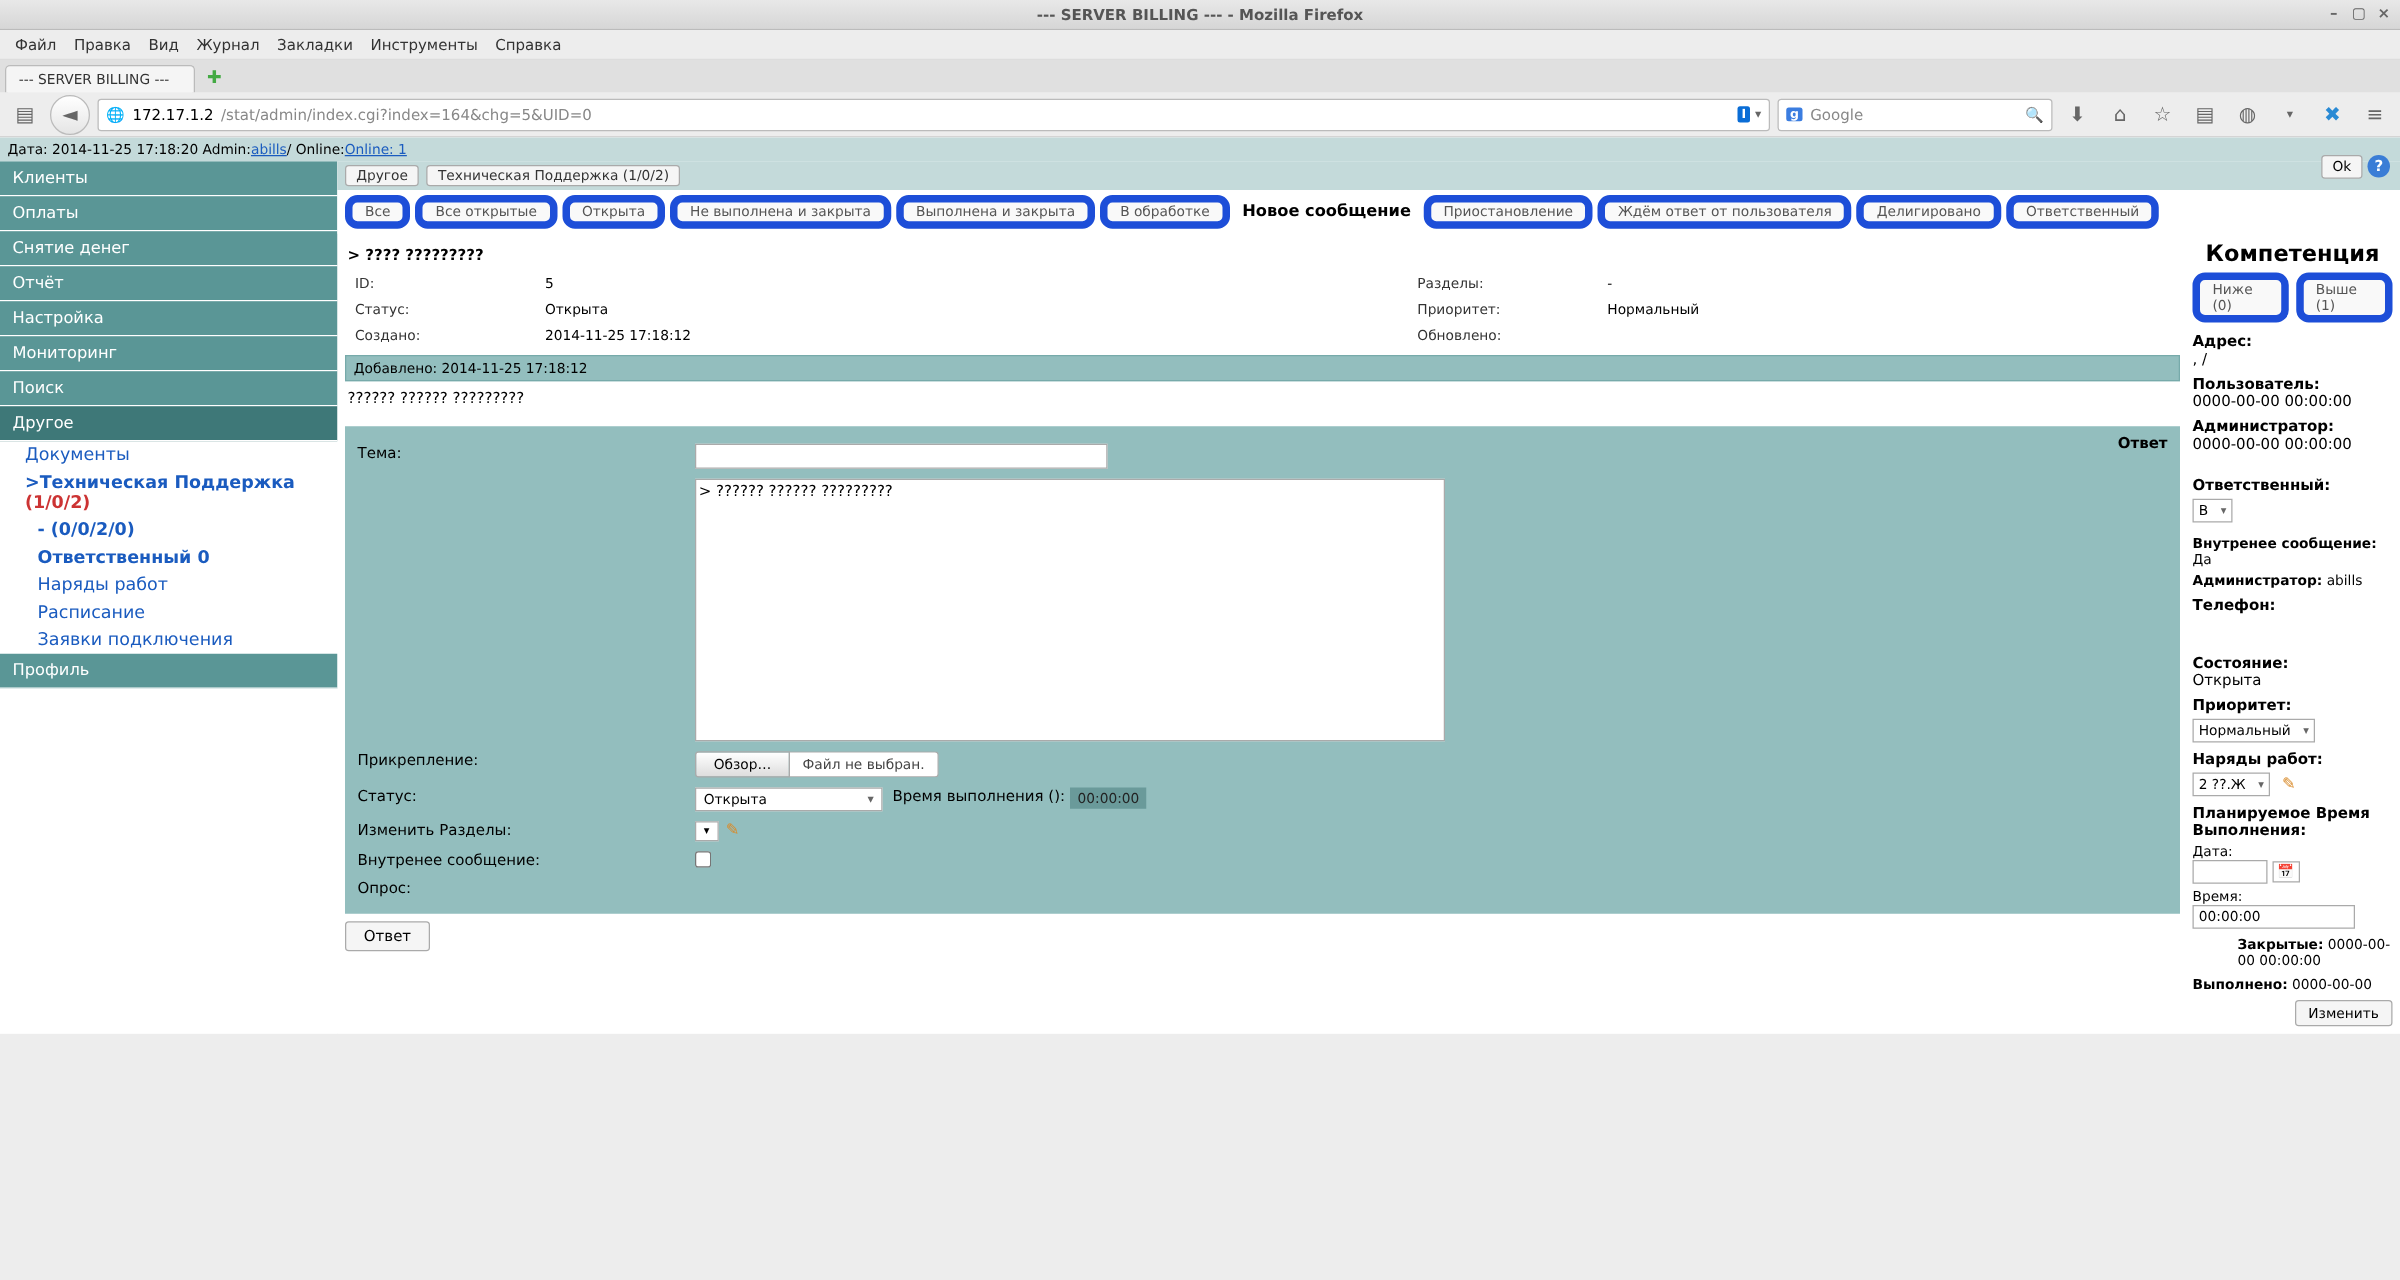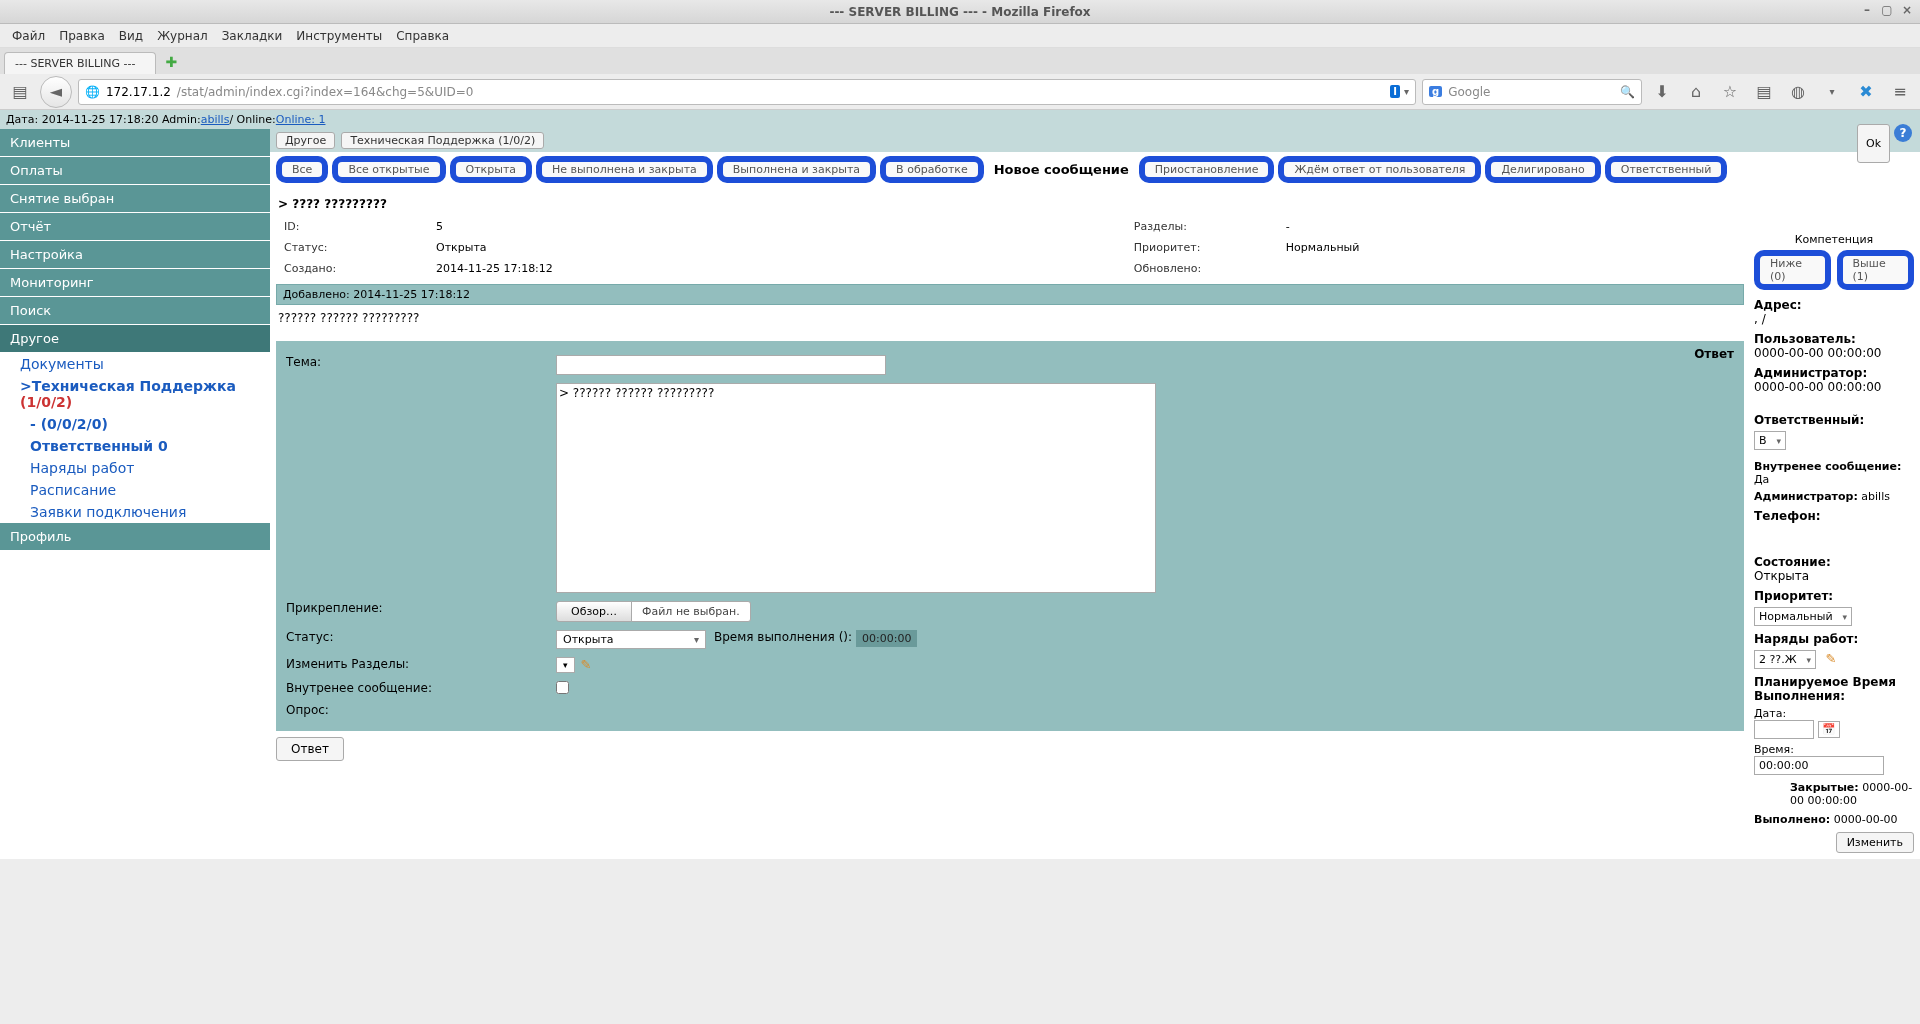--- a/index.html
+++ b/index.html
@@ -33,21 +33,21 @@
 
 
 .page { background:#fff; }
 .topbar { background:#5a9696; padding:4px 6px; display:flex; align-items:center; }
 .topbar-right { margin-left:auto; display:flex; align-items:center; gap:4px; font-size:12px;}
 .topbar-right label { color:#000;}
 .topbar-right select { font-size:11px; background:#eee; border:1px solid #999;}
 .topbar-right input[type=text] { width:140px; height:18px; border:1px solid #999;}
 .infobar { background:#c4dada; padding:3px 6px; font-size:11px; color:#000; display:flex; align-items:center; position:relative;}
 .infobar a { color:#1a5bbf; text-decoration:underline; }
-.infobar .ok-btn { position:absolute; right:30px; top:14px; background:#f5f5f5; border:1px solid #aaa; border-radius:3px; padding:12px 8px; font-size:11px;}
+.infobar .ok-btn { position:absolute; right:30px; top:14px; background:#f5f5f5; border:1px solid #aaa; border-radius:3px; padding:2px 8px; font-size:11px;}
 .infobar .help-btn { position:absolute; right:8px; top:14px; width:18px; height:18px; border-radius:50%; background:#3a7dd6; color:#fff; display:flex; align-items:center; justify-content:center; font-size:12px; font-weight:bold;}
 
 .linkrow { background:#fff; display:flex; font-size:12px; }
 .linkrow a { color:#1a5bbf; text-decoration:underline; padding:4px 0; font-weight:bold;}
 .linkrow .cell { flex:1; text-align:center; }
 .linkrow .cell:first-child { flex:0 0 270px;}
 
 .mainwrap { display:flex; }
 .sidebar { width:270px; background:#fff; }
 .side-item { background:#5a9696; color:#fff; padding:6px 10px; font-size:13px; border-bottom:1px solid #fff; cursor:pointer;}
@@ -89,21 +89,21 @@
 .filebtn .fname { background:#fff; border:1px solid #aaa; border-left:none; border-radius:0 3px 3px 0; padding:3px 10px; font-size:11px; color:#444;}
 .statsel { width:150px; background:#fff; border:1px solid #aaa; padding:2px 6px; font-size:11px; display:flex; justify-content:space-between; align-items:center;}
 .statsel::after{content:"▾"; color:#666; font-size:10px;}
 .time-lbl { margin-left:8px; font-size:12px;}
 .time-val { background:#6a9a9a; color:#222; padding:2px 6px; margin-left:4px; font-size:11px;}
 .smallsel { background:#fff; border:1px solid #aaa; padding:2px 6px; font-size:11px; display:inline-flex; align-items:center; gap:4px;}
 .pencil { color:#d98b2a; font-size:13px; margin-left:6px;}
 .replybtn { background:#f5f5f5; border:1px solid #aaa; border-radius:3px; padding:4px 14px; font-size:12px; margin-top:6px;}
 
 .side-panel { font-size:11px; }
-.side-panel h4 { text-align:center; font-size:11px; font-weight:normal; margin-bottom:4px;margin-top:40px;}
+.side-panel h4 { text-align:center; font-size:18px; font-weight:bold; margin-bottom:4px;}
 .side-panel .comp-btns { display:flex; gap:6px; justify-content:center; margin-bottom:8px;}
 .side-panel .lblb { font-weight:bold; font-size:12px; margin-top:6px; display:block;}
 .side-panel .val { font-size:12px;}
 .side-panel select, .side-panel .sel { background:#fff; border:1px solid #aaa; padding:2px 4px; font-size:11px; display:inline-flex; align-items:center; gap:6px;}
 .side-panel .sel::after{content:"▾"; color:#666; font-size:9px; margin-left:4px;}
 .side-panel input[type=text] { border:1px solid #aaa; padding:2px 4px; font-size:11px; width:130px;}
 .datefield { display:flex; align-items:center; gap:4px;}
 .datefield .cal { border:1px solid #aaa; padding:1px 3px; font-size:11px;}
 .changebtn { background:#f5f5f5; border:1px solid #aaa; border-radius:3px; padding:3px 10px; font-size:11px; float:right; margin-top:6px;}
 </style>
@@ -173,21 +173,21 @@
     <a href="#">Online: 1</a>
     <button class="ok-btn">Ok</button>
     <div class="help-btn">?</div>
   </div>
 
 
   <div class="mainwrap">
     <div class="sidebar">
       <div class="side-item">Клиенты</div>
       <div class="side-item">Оплаты</div>
-      <div class="side-item">Снятие выбран</div>
+      <div class="side-item">Снятие денег</div>
       <div class="side-item">Отчёт</div>
       <div class="side-item">Настройка</div>
       <div class="side-item">Мониторинг</div>
       <div class="side-item">Поиск</div>
       <div class="side-item active">Другое</div>
       <div class="side-sub"><a href="#">Документы</a></div>
       <div class="side-sub bold"><a href="#"><span>&gt;Техническая Поддержка </span><span class="red">(1/0/2)</span></a></div>
       <div class="side-sub bold" style="padding-left:30px;"><a href="#">- (0/0/2/0)</a></div>
       <div class="side-sub bold" style="padding-left:30px;"><a href="#">Ответственный 0</a></div>
       <div class="side-sub" style="padding-left:30px;"><a href="#">Наряды работ</a></div>

